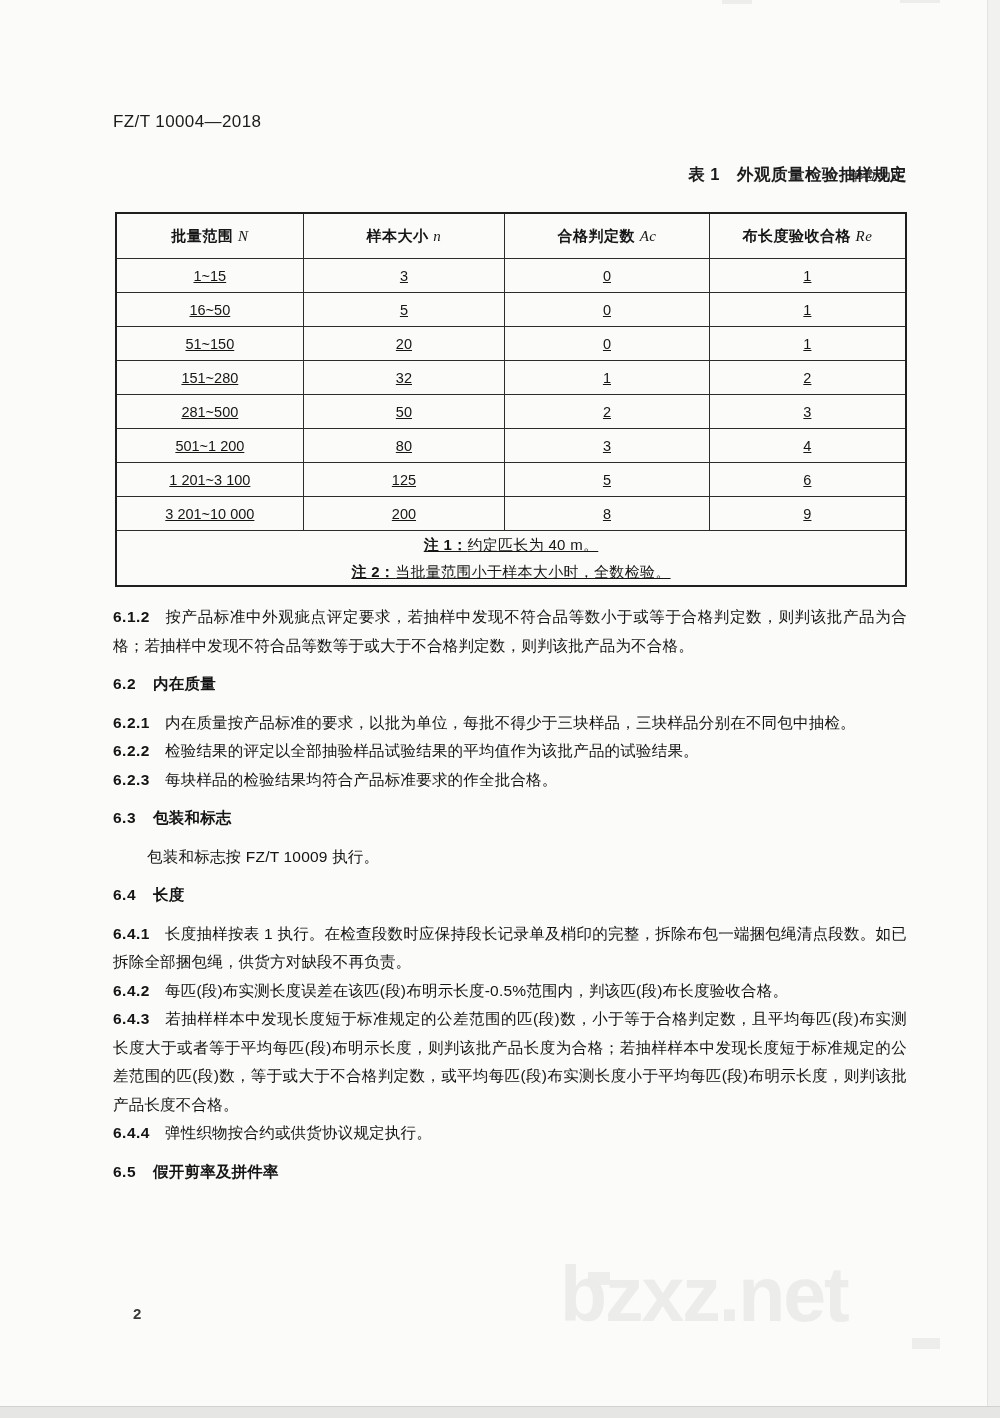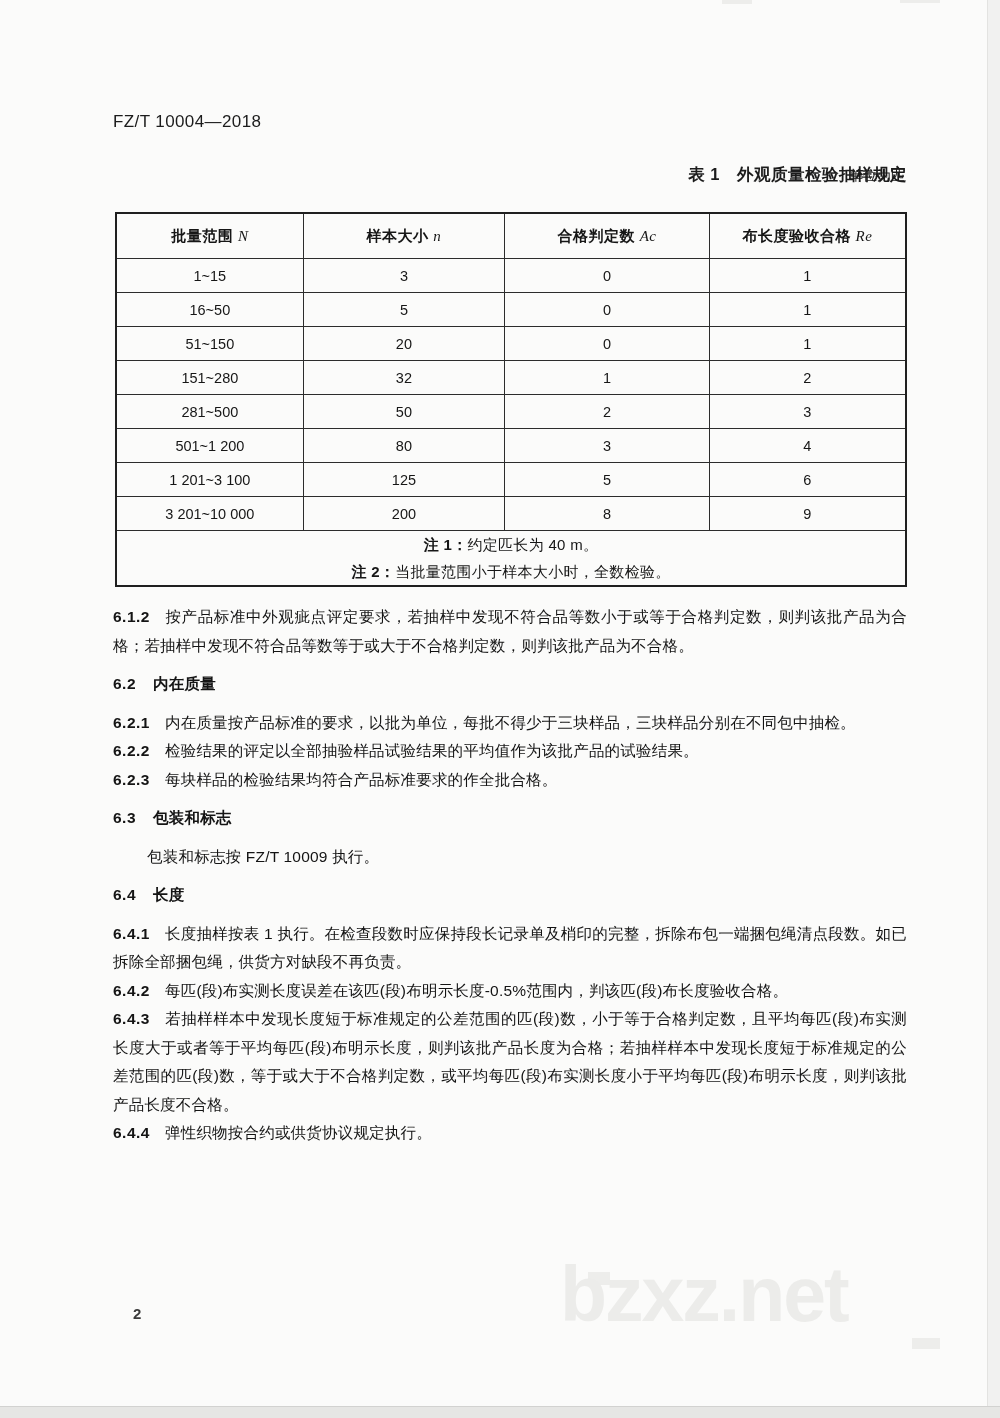--- a/index.html
+++ b/index.html
@@ -21,21 +21,21 @@
   .table-wrap{position:absolute;left:115px;top:164px;width:792px;}
   .caption-row{position:relative;text-align:right;height:22px;margin-bottom:26px;}
   .caption{font-weight:bold;font-size:16.5px;letter-spacing:.5px;}
   .unit-note{position:absolute;right:2px;top:3px;font-size:14px;font-weight:normal;}
 
   table.sampling{width:100%;border-collapse:collapse;border:2px solid #1f1f1f;
     background:transparent;}
   table.sampling th,table.sampling td{border:1px solid #2c2c2c;text-align:center;
     padding:0;color:#161616;}
   table.sampling th{height:44px;font-size:15px;font-weight:600;letter-spacing:.5px;}
-  table.sampling td{height:33px;font-size:14.5px;}
+  table.sampling td{height:33px;font-size:14.5px;text-decoration:underline;}
   .var{font-style:italic;font-family:"Liberation Serif",serif;font-weight:500;}
   td.notes-cell{text-align:left;padding:8px 10px 10px 17px;height:auto;}
   .note-line{font-size:15px;line-height:27px;letter-spacing:.3px;}
   .note-label{font-weight:bold;}
 
   .content{position:absolute;left:113px;top:603px;width:794px;
     font-size:15.5px;line-height:28.5px;text-align:justify;color:#141414;
     letter-spacing:.2px;}
   .para{margin:0;}
   .para .num{font-weight:bold;margin-right:15px;letter-spacing:.5px;}
@@ -150,15 +150,16 @@
     <div class="para"><span class="num">6.2.1</span><span>内在质量按产品标准的要求，以批为单位，每批不得少于三块样品，三块样品分别在不同包中抽检。</span></div>
     <div class="para"><span class="num">6.2.2</span><span>检验结果的评定以全部抽验样品试验结果的平均值作为该批产品的试验结果。</span></div>
     <div class="para"><span class="num">6.2.3</span><span>每块样品的检验结果均符合产品标准要求的作全批合格。</span></div>
     <div class="sec-heading"><span class="num">6.3</span><span>包装和标志</span></div>
     <div class="indent-para">包装和标志按 FZ/T 10009 执行。</div>
     <div class="sec-heading"><span class="num">6.4</span><span>长度</span></div>
     <div class="para"><span class="num">6.4.1</span><span>长度抽样按表 1 执行。在检查段数时应保持段长记录单及梢印的完整，拆除布包一端捆包绳清点段数。如已拆除全部捆包绳，供货方对缺段不再负责。</span></div>
     <div class="para"><span class="num">6.4.2</span><span>每匹(段)布实测长度误差在该匹(段)布明示长度-0.5%范围内，判该匹(段)布长度验收合格。</span></div>
     <div class="para"><span class="num">6.4.3</span><span>若抽样样本中发现长度短于标准规定的公差范围的匹(段)数，小于等于合格判定数，且平均每匹(段)布实测长度大于或者等于平均每匹(段)布明示长度，则判该批产品长度为合格；若抽样样本中发现长度短于标准规定的公差范围的匹(段)数，等于或大于不合格判定数，或平均每匹(段)布实测长度小于平均每匹(段)布明示长度，则判该批产品长度不合格。</span></div>
     <div class="para"><span class="num">6.4.4</span><span>弹性织物按合约或供货协议规定执行。</span></div>
+    <div class="sec-heading"><span class="num">6.5</span><span>假开剪率及拼件率</span></div>
   </div>
 
 <div class="page-number">2</div>
 
 </body></html>

